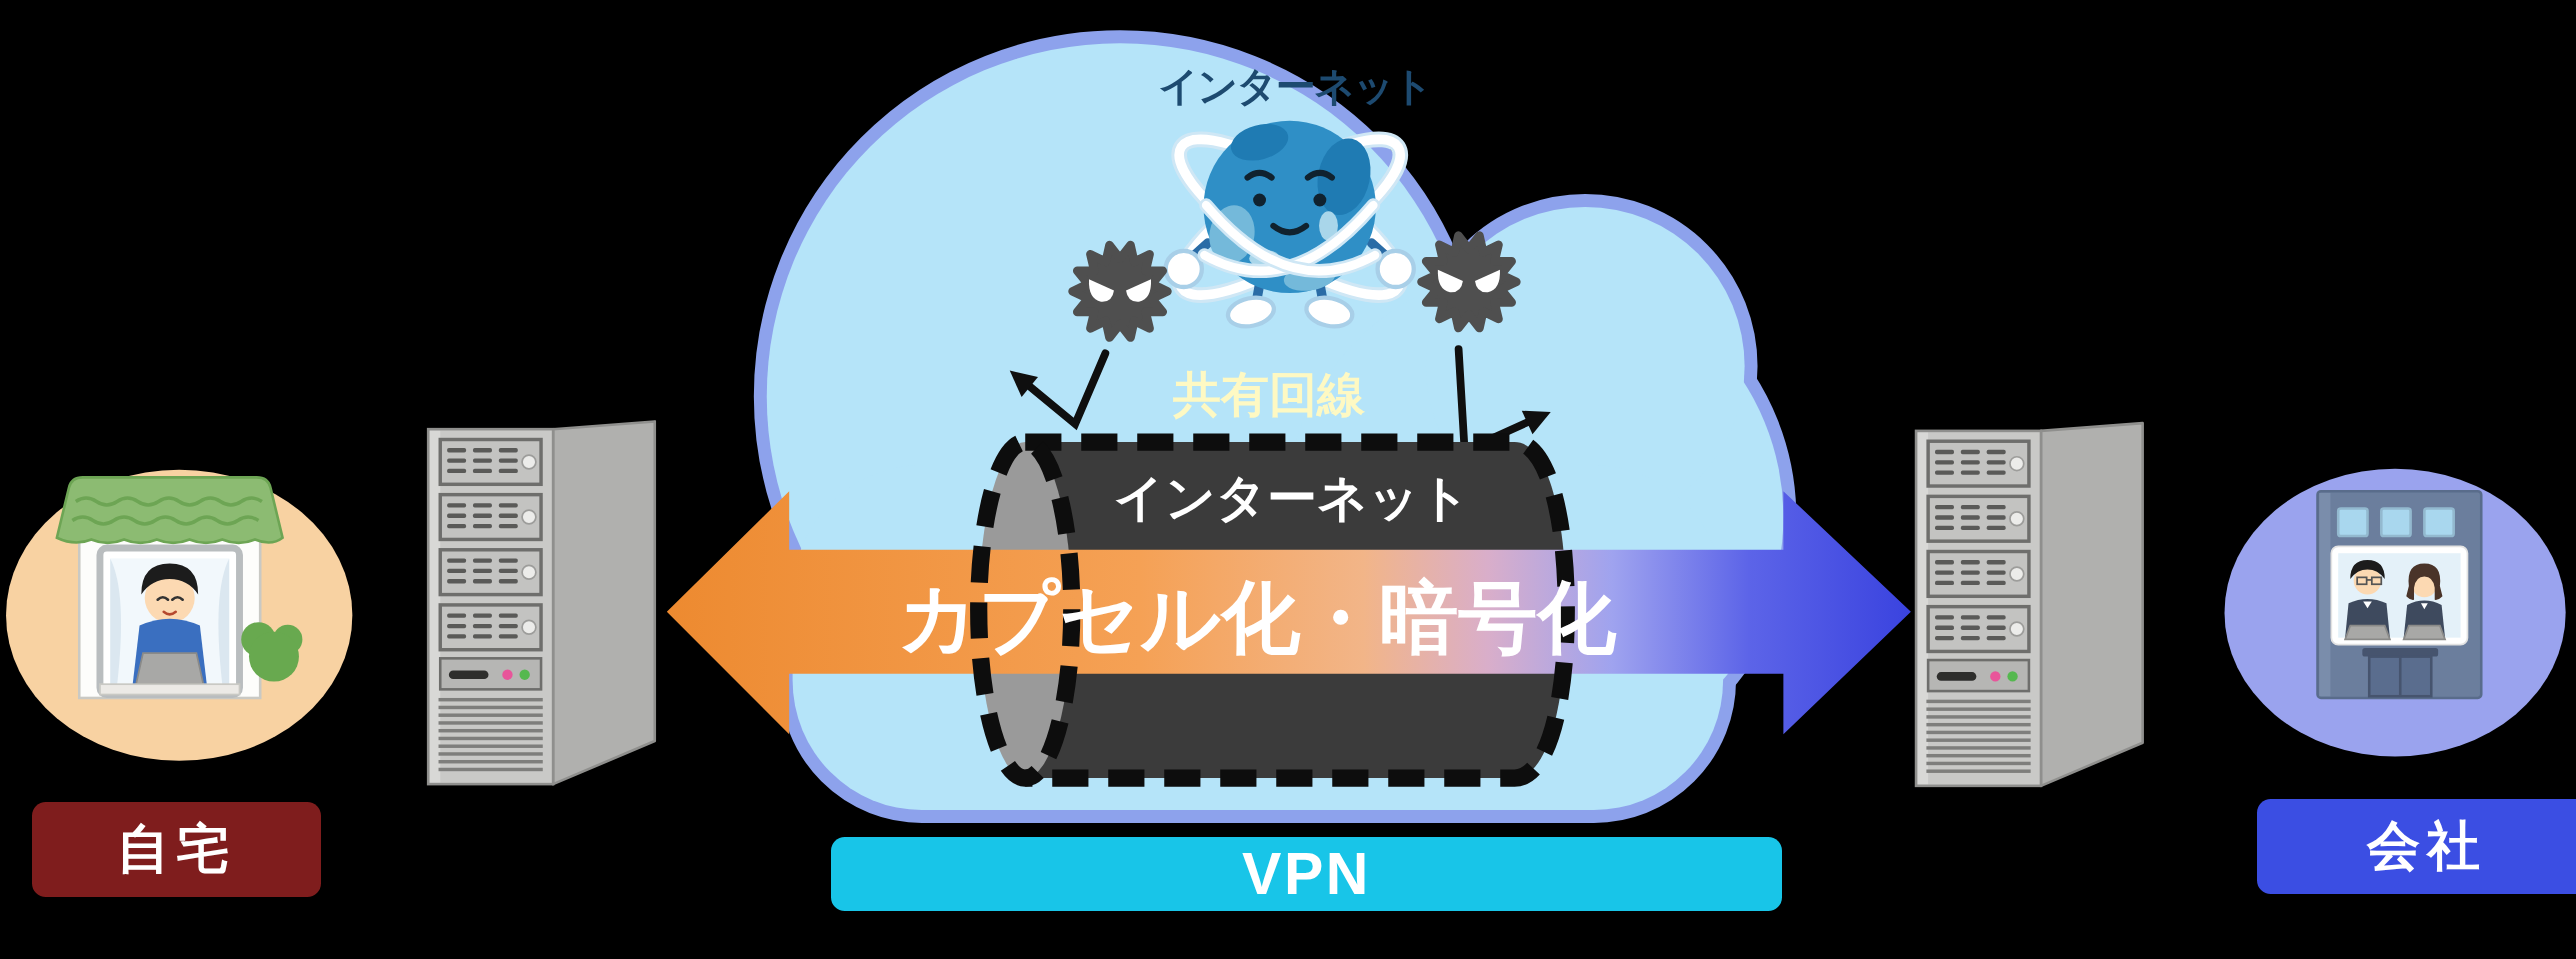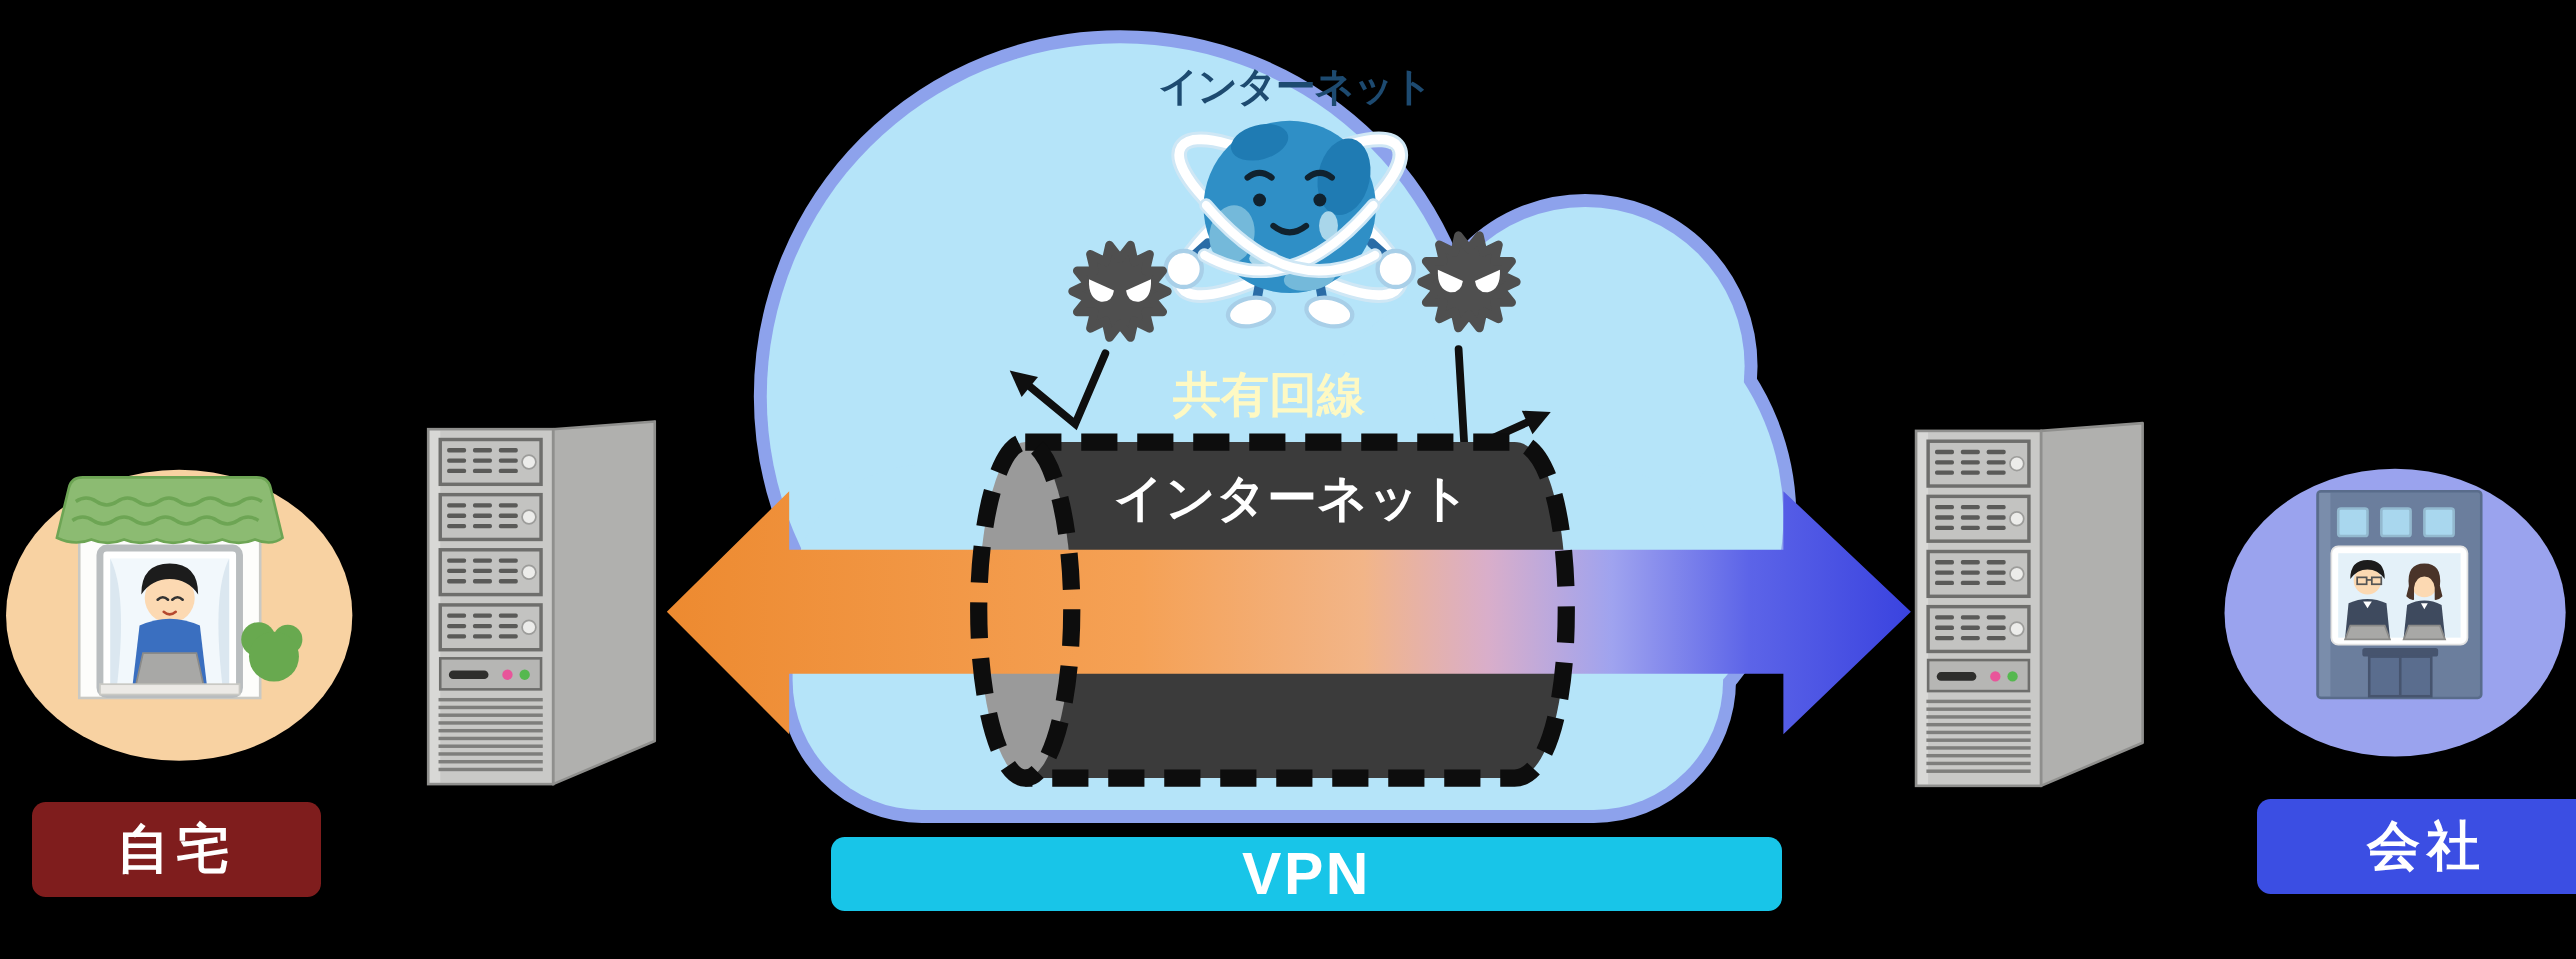--- a/index.html
+++ b/index.html
@@ -219,20 +219,21 @@
 
   <g fill="none" stroke="#0d0d0d" stroke-width="20" stroke-dasharray="42 23">
     <path d="M1190 513 H1758 C1796 513 1818 598 1818 708 C1818 818 1796 903 1758 903 H1190"></path>
     <ellipse cx="1190" cy="708" rx="54" ry="195"></ellipse>
   </g>
 </svg>
 
 <div class="t t-internet">インターネット</div>
 <div class="t t-shared">共有回線</div>
 <div class="t t-tunnel">インターネット</div>
+<div class="t t-encap">カプセル化・暗号化</div>
 
 <div class="pill pill-home">
   <span>自宅</span>
 </div>
 <div class="pill pill-vpn">
   <span>VPN</span>
 </div>
 <div class="pill pill-company">
   <span>会社</span>
 </div>

